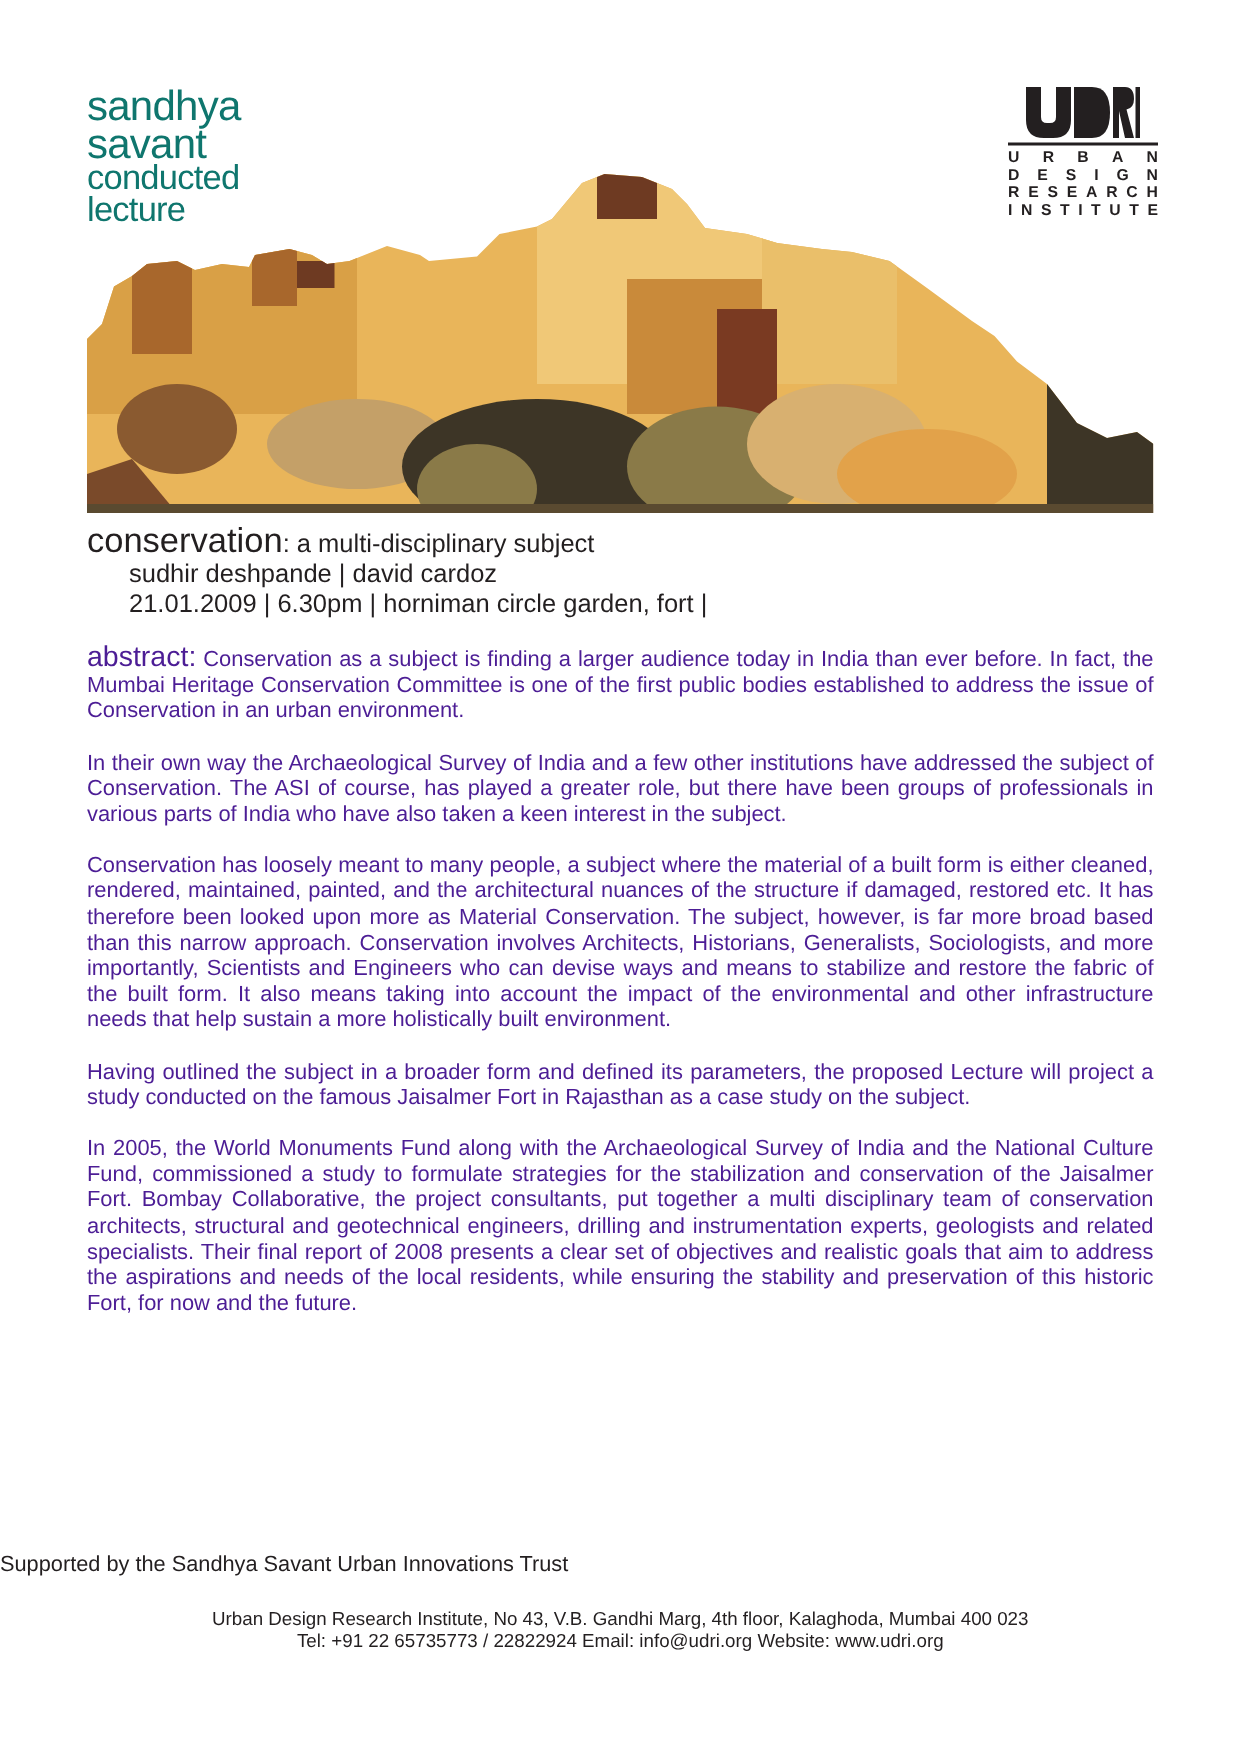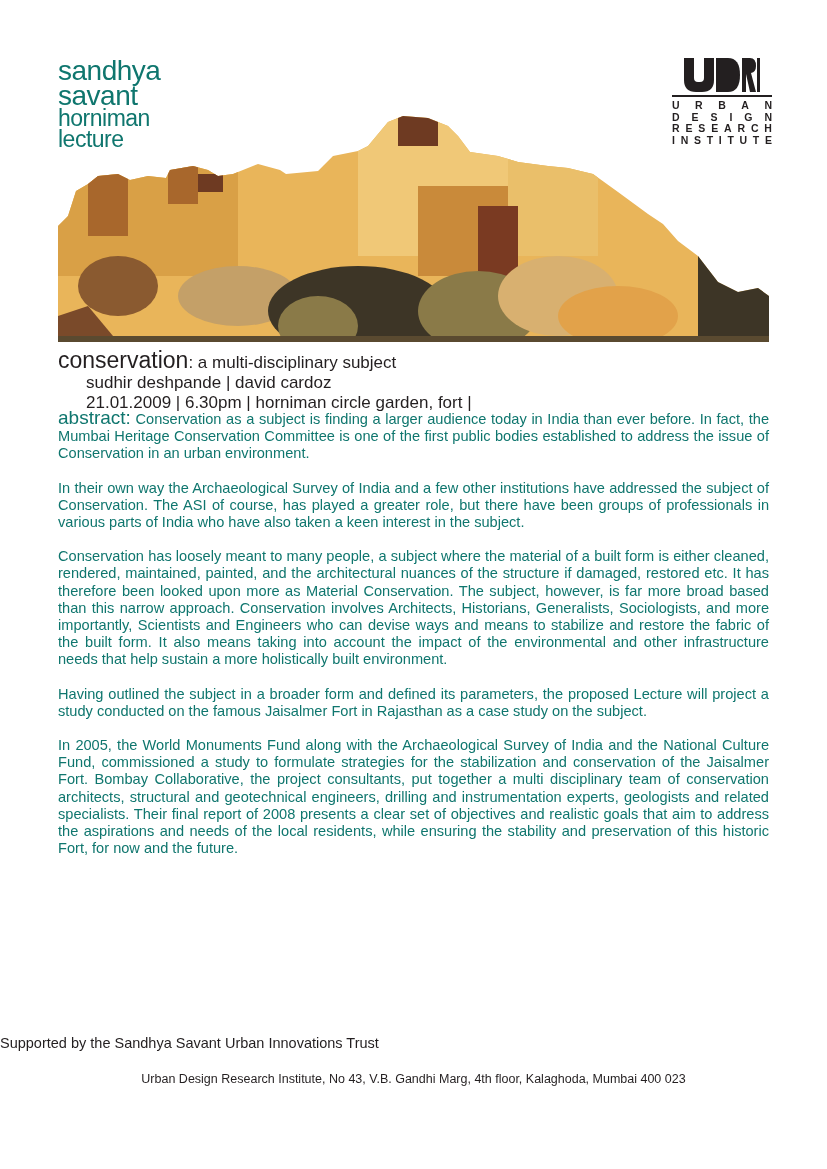--- a/index.html
+++ b/index.html
@@ -12,35 +12,35 @@
     .logo { position: absolute; left: 672px; top: 58px; width: 100px; }
     .logo svg { display: block; margin-left: 12px; }
     .logo .rule { height: 2px; background: #231f20; margin: 3px 0 3px 0; }
     .logo .word { font-weight: bold; font-size: 10.5px; line-height: 11.5px; color: #231f20;
                   display: flex; justify-content: space-between; }
     .fort { position: absolute; left: 58px; top: 96px; width: 711px; height: 246px; }
     .header-block { position: absolute; left: 58px; top: 350px; width: 720px; }
     .topic { font-size: 17px; line-height: 20px; }
     .topic .big { font-size: 23px; text-align: right; }
     .speakers, .event-line { font-size: 17px; line-height: 20px; margin-left: 28px; }
-    .body-text { position: absolute; left: 58px; top: 409px; width: 711px;
-                 font-size: 14.6px; line-height: 17.2px; text-align: justify; color: #0f766e; }
+    .body-text { position: absolute; left: 58px; top: 430px; width: 711px;
+                 font-size: 14.6px; line-height: 17.2px; text-align: justify; color: #4c1d95; }
     .body-text p { margin: 0 0 17px 0; }
     .body-text .abstract-label { font-size: 19px; }
     .support { position: absolute; left: 0; width: 827px; top: 1035px; font-size: 14.5px; }
     .address { position: absolute; left: 0; width: 827px; top: 1072px; text-align: center;
                font-size: 12.5px; line-height: 15px; }
   </style>
 </head>
 <body>
 
 <div class="lecture-title">
   <div class="l1">sandhya</div>
   <div class="l2">savant</div>
-  <div class="l3">horniman</div>
+  <div class="l3">conducted</div>
   <div class="l4">lecture</div>
 </div>
 
 <div class="logo">
   <svg width="76" height="34" viewBox="0 0 76 34">
 
     <path d="M0 0 H10 V20 Q10 24 14 24 H16 Q20 24 20 20 V0 H30 V22 Q30 34 18 34 H12 Q0 34 0 22 Z" fill="#231f20"></path>
 
     <path d="M32 0 H44 Q56 0 56 17 Q56 34 44 34 H32 Z" fill="#231f20"></path>
 
@@ -127,13 +127,14 @@
   <p><span class="abstract-label">abstract:</span><span> Conservation as a subject is finding a larger audience today in India than ever before. In fact, the Mumbai Heritage Conservation Committee is one of the first public bodies established to address the issue of Conservation in an urban environment.</span></p>
   <p>In their own way the Archaeological Survey of India and a few other institutions have addressed the subject of Conservation. The ASI of course, has played a greater role, but there have been groups of professionals in various parts of India who have also taken a keen interest in the subject.</p>
   <p>Conservation has loosely meant to many people, a subject where the material of a built form is either cleaned, rendered, maintained, painted, and the architectural nuances of the structure if damaged, restored etc. It has therefore been looked upon more as Material Conservation. The subject, however, is far more broad based than this narrow approach. Conservation involves Architects, Historians, Generalists, Sociologists, and more importantly, Scientists and Engineers who can devise ways and means to stabilize and restore the fabric of the built form. It also means taking into account the impact of the environmental and other infrastructure needs that help sustain a more holistically built environment.</p>
   <p>Having outlined the subject in a broader form and defined its parameters, the proposed Lecture will project a study conducted on the famous Jaisalmer Fort in Rajasthan as a case study on the subject.</p>
   <p>In 2005, the World Monuments Fund along with the Archaeological Survey of India and the National Culture Fund, commissioned a study to formulate strategies for the stabilization and conservation of the Jaisalmer Fort. Bombay Collaborative, the project consultants, put together a multi disciplinary team of conservation architects, structural and geotechnical engineers, drilling and instrumentation experts, geologists and related specialists. Their final report of 2008 presents a clear set of objectives and realistic goals that aim to address the aspirations and needs of the local residents, while ensuring the stability and preservation of this historic Fort, for now and the future.</p>
 </div>
 
 <div class="support">Supported by the Sandhya Savant Urban Innovations Trust</div>
 <div class="address">
   <div>Urban Design Research Institute, No 43, V.B. Gandhi Marg, 4th floor, Kalaghoda, Mumbai 400 023</div>
+  <div>Tel: +91 22 65735773 / 22822924 Email: info@udri.org Website: www.udri.org</div>
 </div>
 
 </body></html>

